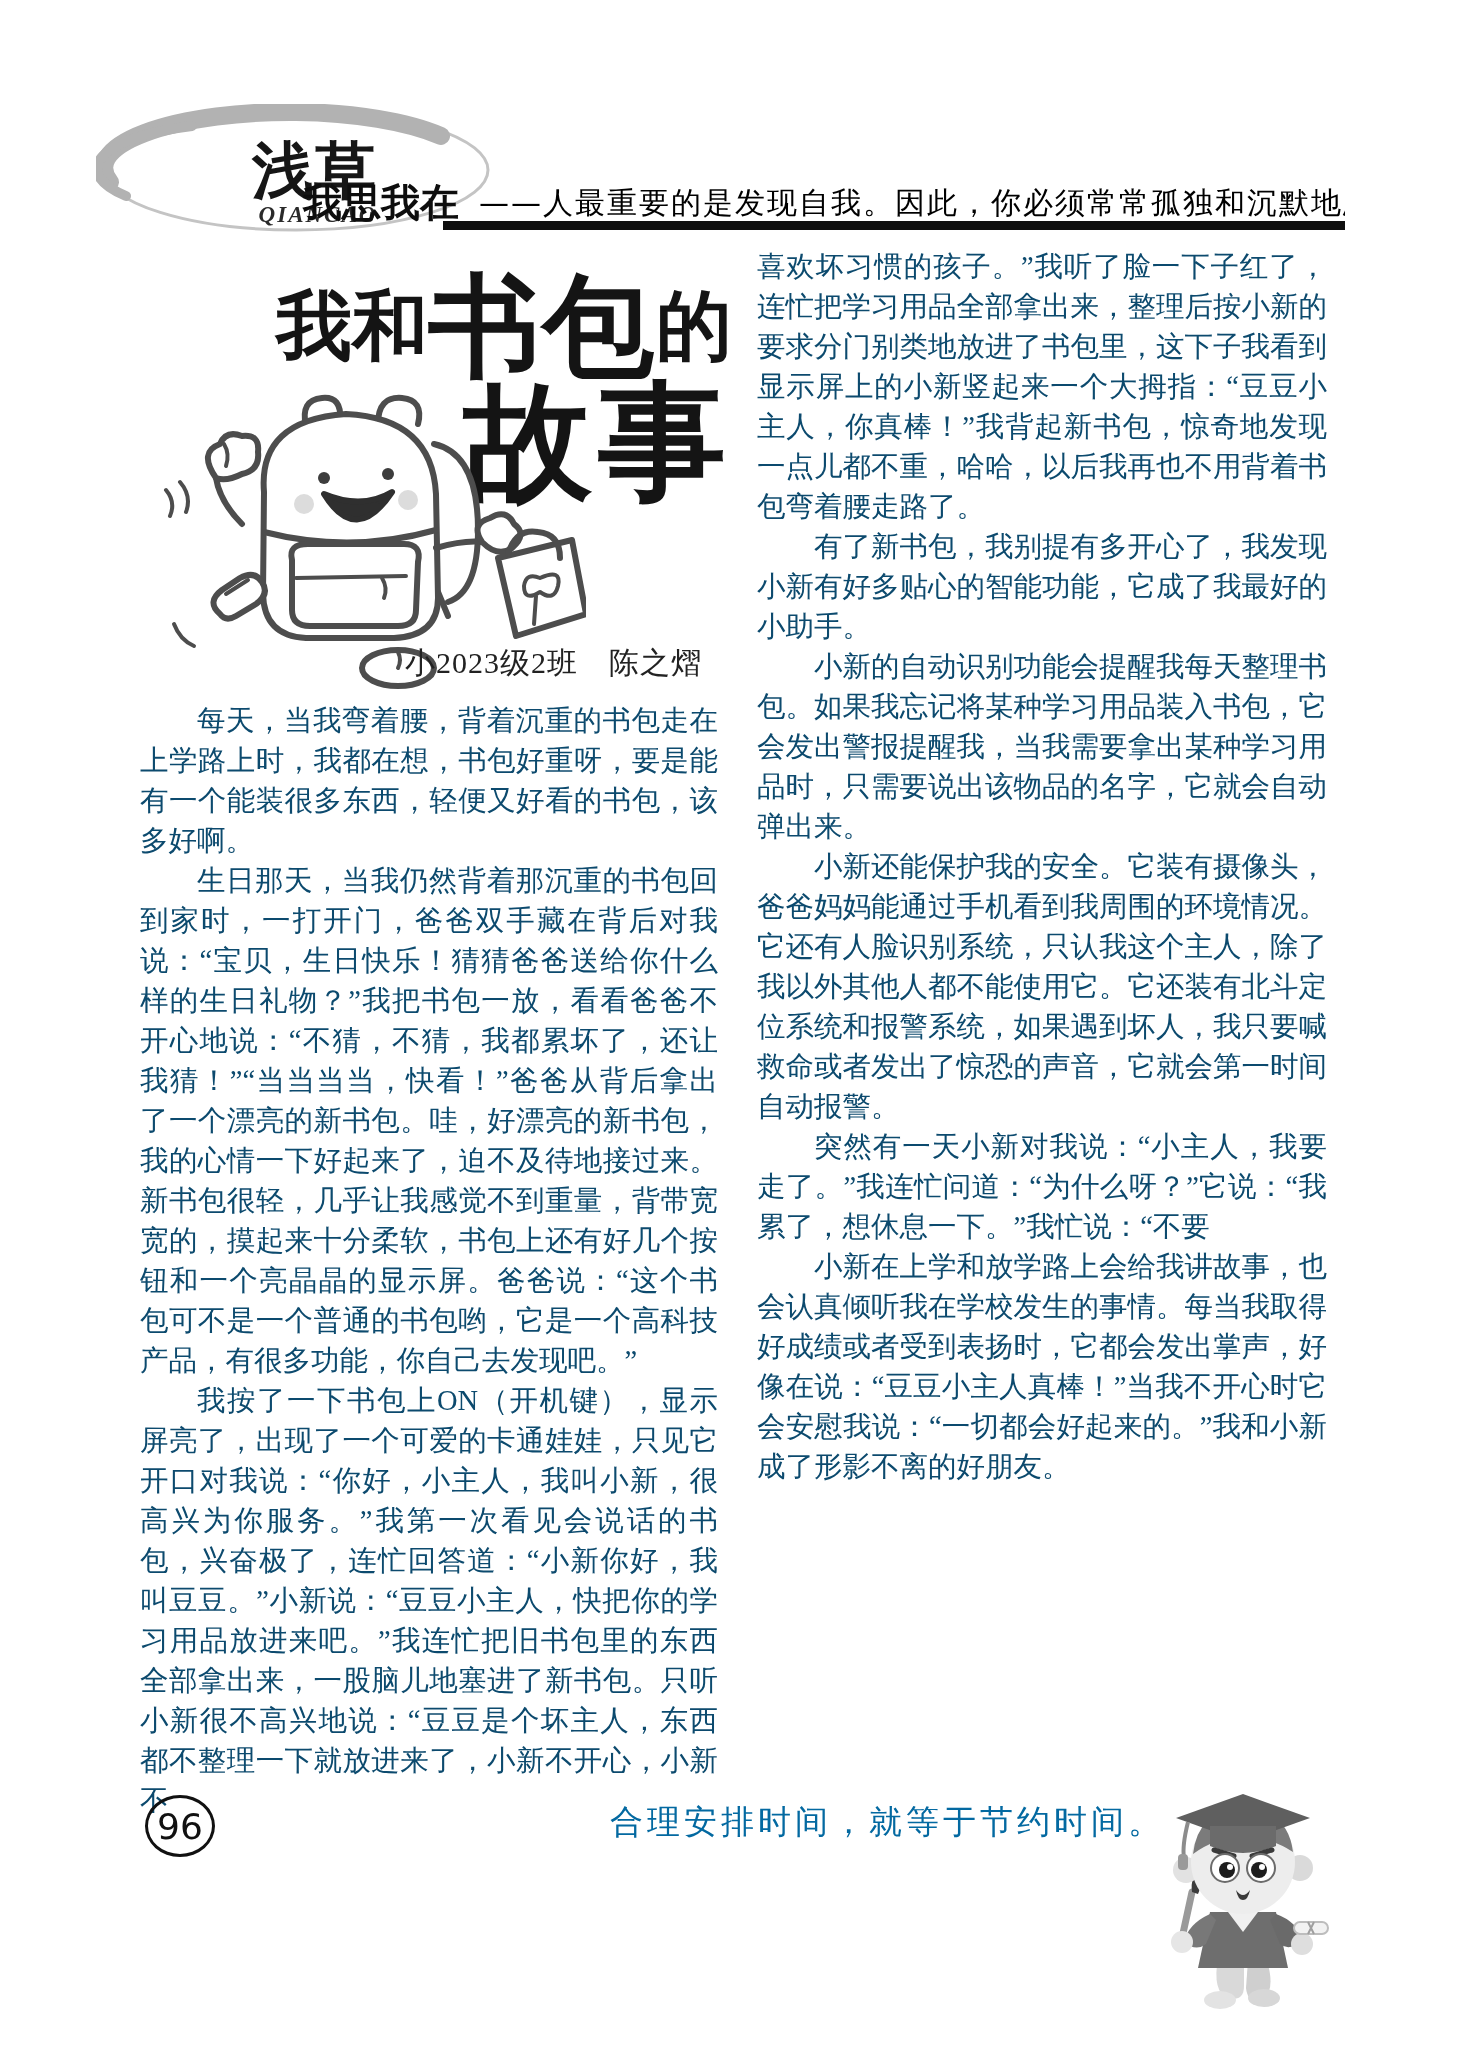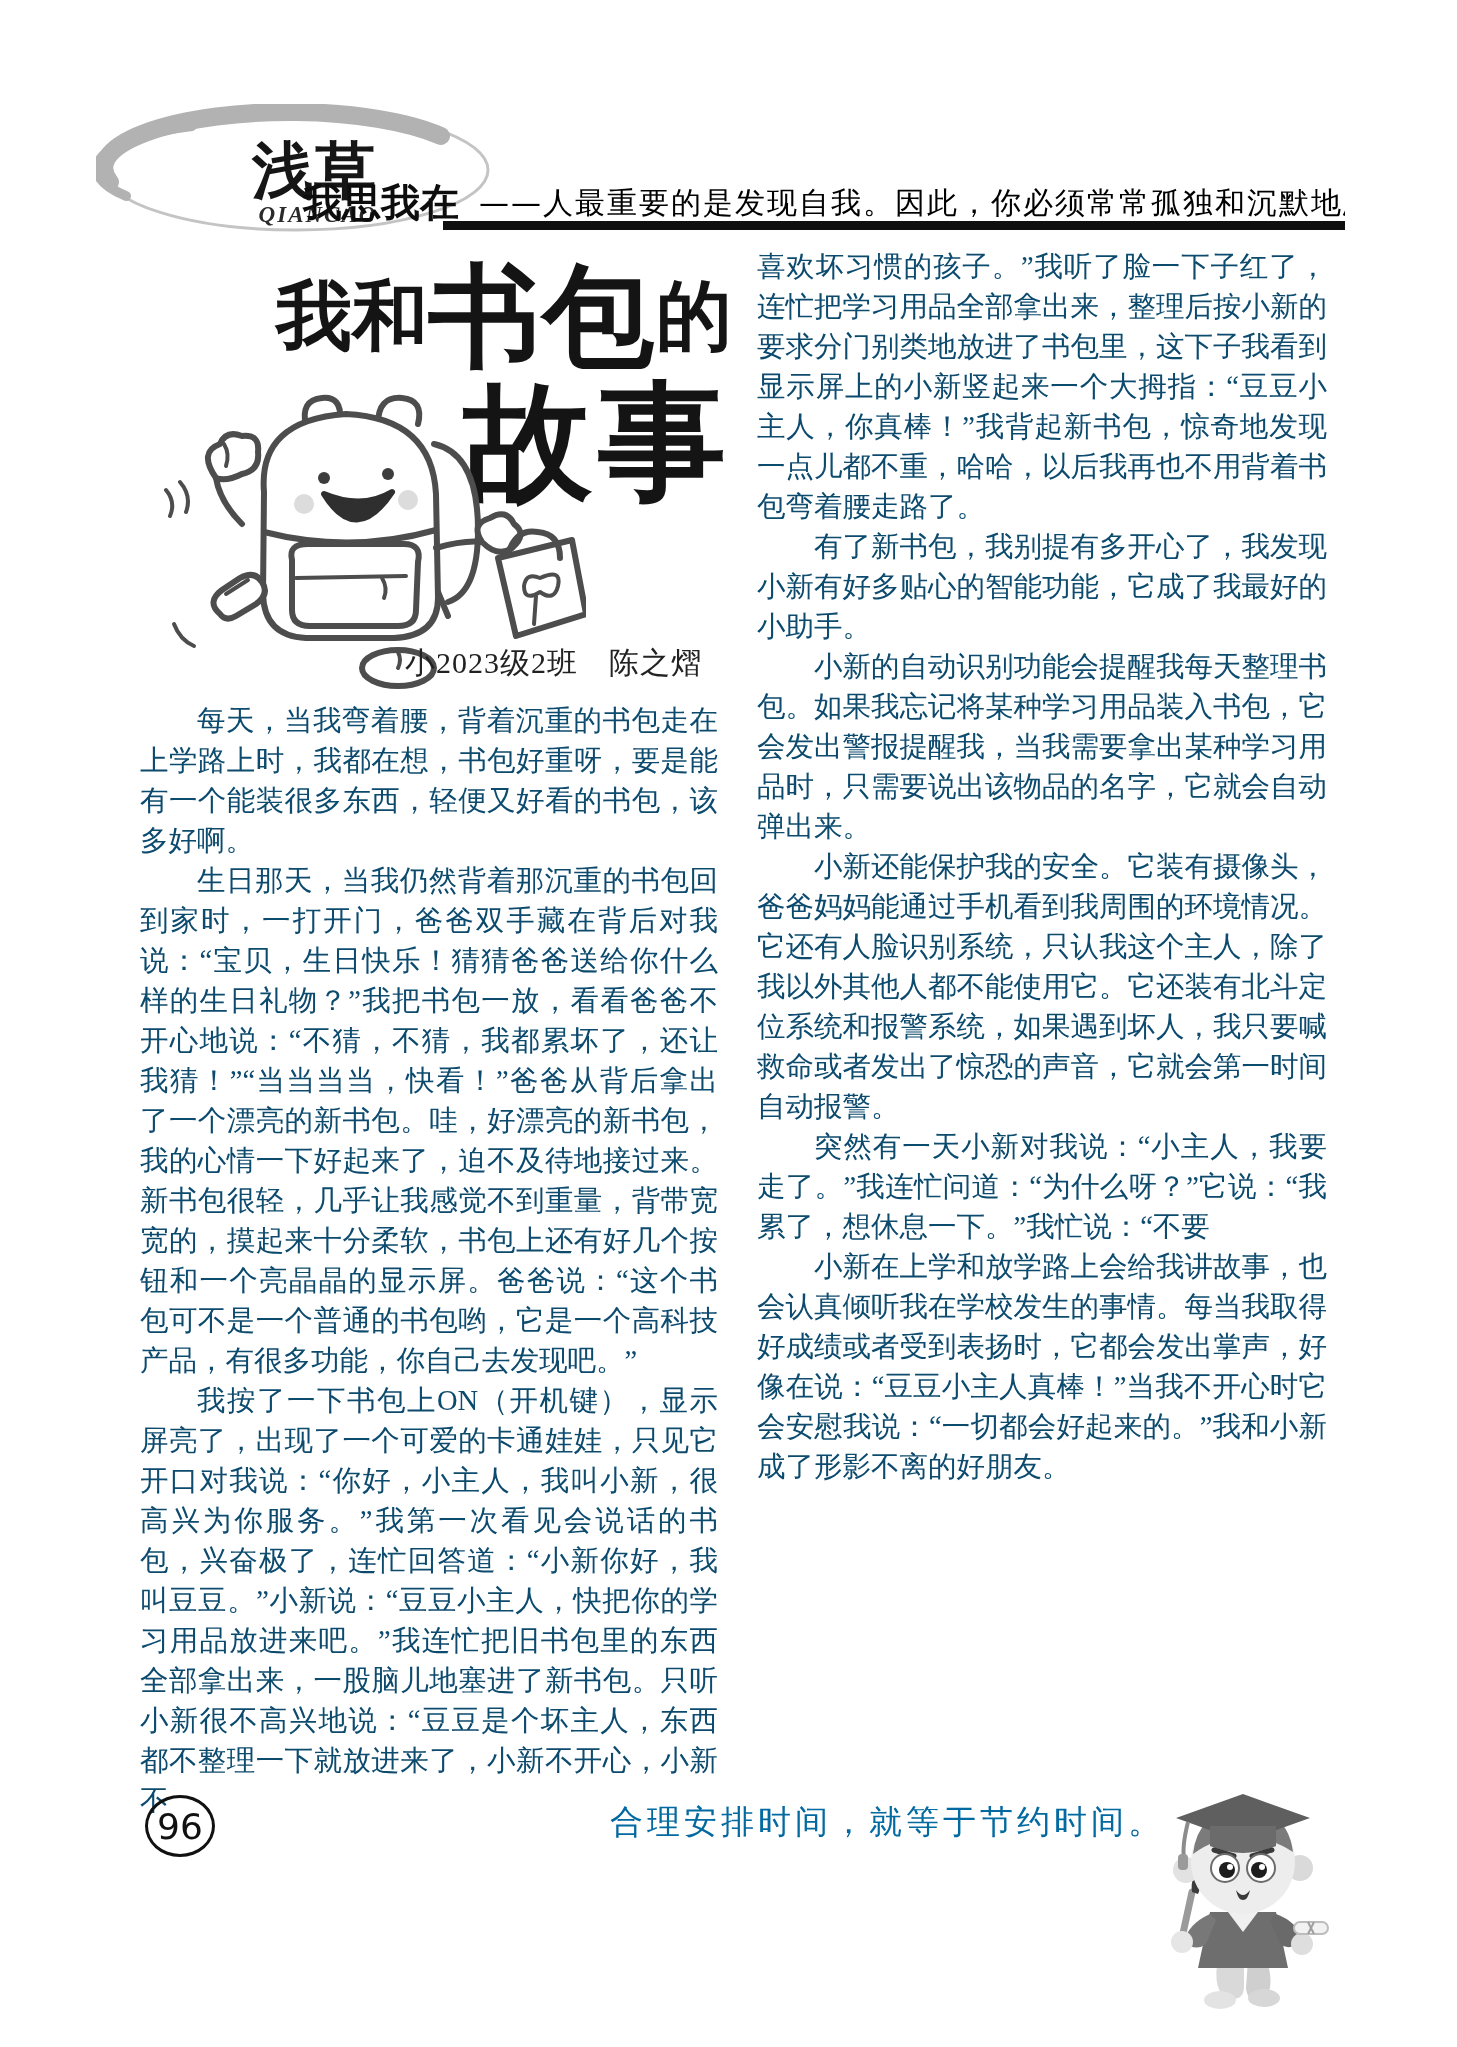--- a/index.html
+++ b/index.html
@@ -11,21 +11,21 @@
   .logo-cn{font-family:"DejaVu Sans","Liberation Sans",sans-serif;font-weight:900;font-size:62px;fill:#161616;}
   .logo-en{font-family:"Liberation Serif","DejaVu Serif",serif;font-style:italic;font-weight:bold;
            font-size:23px;fill:#2a2a2a;letter-spacing:2px;}
   .tagline{position:absolute;left:303px;top:176px;display:flex;align-items:center;white-space:nowrap;}
   .tagline-bold{font-family:"DejaVu Sans","Liberation Sans",sans-serif;font-weight:900;font-size:39px;color:#0d0d0d;}
   .tagline-rest{font-family:"DejaVu Sans","Liberation Sans",sans-serif;font-size:30px;color:#000000;
                 letter-spacing:2px;margin-left:20px;}
   .header-rule{position:absolute;left:443px;top:221px;width:932px;height:9px;background:#0f0f0f;}
 
   
-  .title-l1{position:absolute;left:140px;top:260px;width:592px;display:flex;align-items:center;
+  .title-l1{position:absolute;left:140px;top:270px;width:592px;display:flex;align-items:center;
             justify-content:flex-end;font-family:"DejaVu Sans","Liberation Sans",sans-serif;
             font-weight:900;color:#141414;line-height:1;}
   .t-small{font-size:76px;}
   .t-big{font-size:112px;letter-spacing:2px;}
   .title-l2{position:absolute;left:140px;top:372px;width:592px;text-align:right;
             font-family:"DejaVu Sans","Liberation Sans",sans-serif;font-weight:900;
             font-size:128px;line-height:1.1;color:#141414;letter-spacing:6px;}
   .byline{position:absolute;left:140px;top:643px;width:562px;text-align:right;
           font-size:30px;color:#222;letter-spacing:1px;}
 

